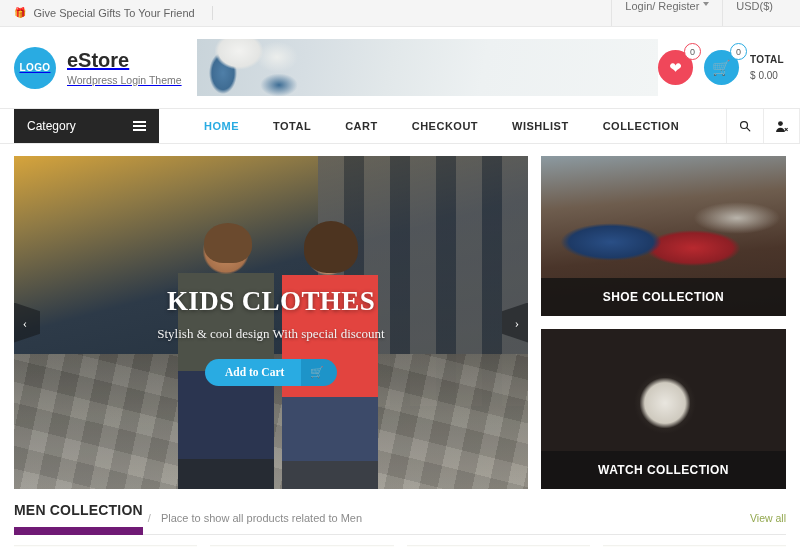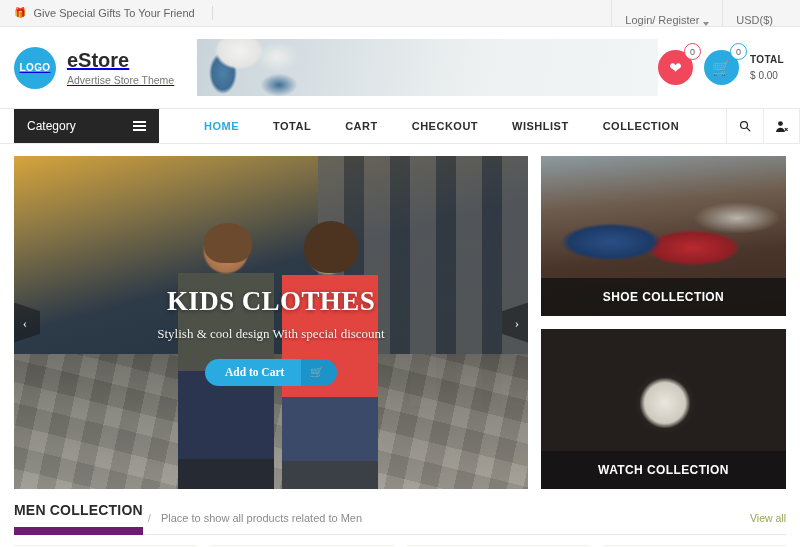--- a/index.html
+++ b/index.html
@@ -26,21 +26,21 @@
   .gift-icon { font-size: 10px; color: #5a5a5a; line-height: 1; }
   .topbar-left .sep {
     display: inline-block; width: 1px; height: 14px;
     background: #dcdcdc; margin-left: 10px;
   }
   .topbar-right {
     margin-left: auto; display: flex; align-items: center; height: 100%;
     font-size: 11px; color: #6d6d6d;
   }
   .topbar-right .cell {
-    padding: 0 13px; height: 100%; display: flex; align-items: flex-end; gap: 4px;
+    padding: 0 13px; height: 100%; display: flex; align-items: flex-start; gap: 4px;
     border-left: 1px solid #e4e4e4;
   }
   .caret-down {
     width: 0; height: 0; border-left: 3px solid transparent;
     border-right: 3px solid transparent; border-top: 4px solid #8e8e8e;
     margin-top: 2px;
   }
 
   
   .header {
@@ -266,21 +266,21 @@
       <span>USD($)</span>
     </div>
   </div>
 </div>
 
 <div class="header">
   <a class="brand" href="#">
     <span class="logo-circle">LOGO</span>
     <span class="brand-text">
       <span class="name" style="display:block">eStore</span>
-      <span class="tag" style="display:block">Advertise Store Theme</span>
+      <span class="tag" style="display:block">Wordpress Login Theme</span>
     </span>
   </a>
 
   <div class="banner">
     <div class="ph-body"></div>
   </div>
 
   <div class="cartzone">
     <div class="bubble wish">
       <span class="glyph">❤</span>

